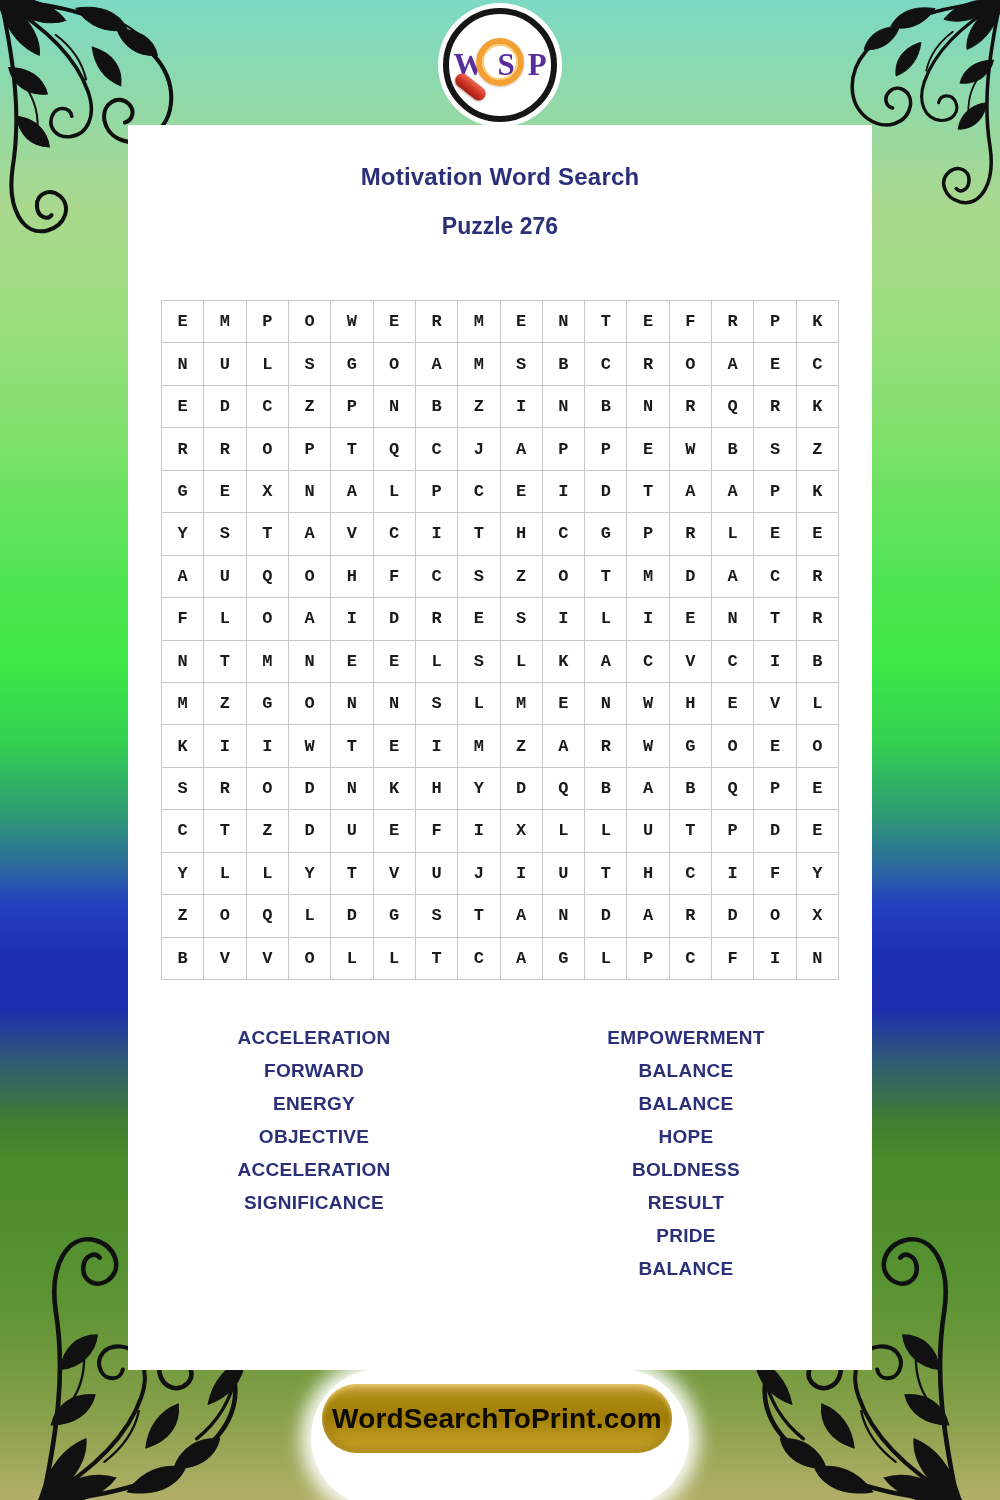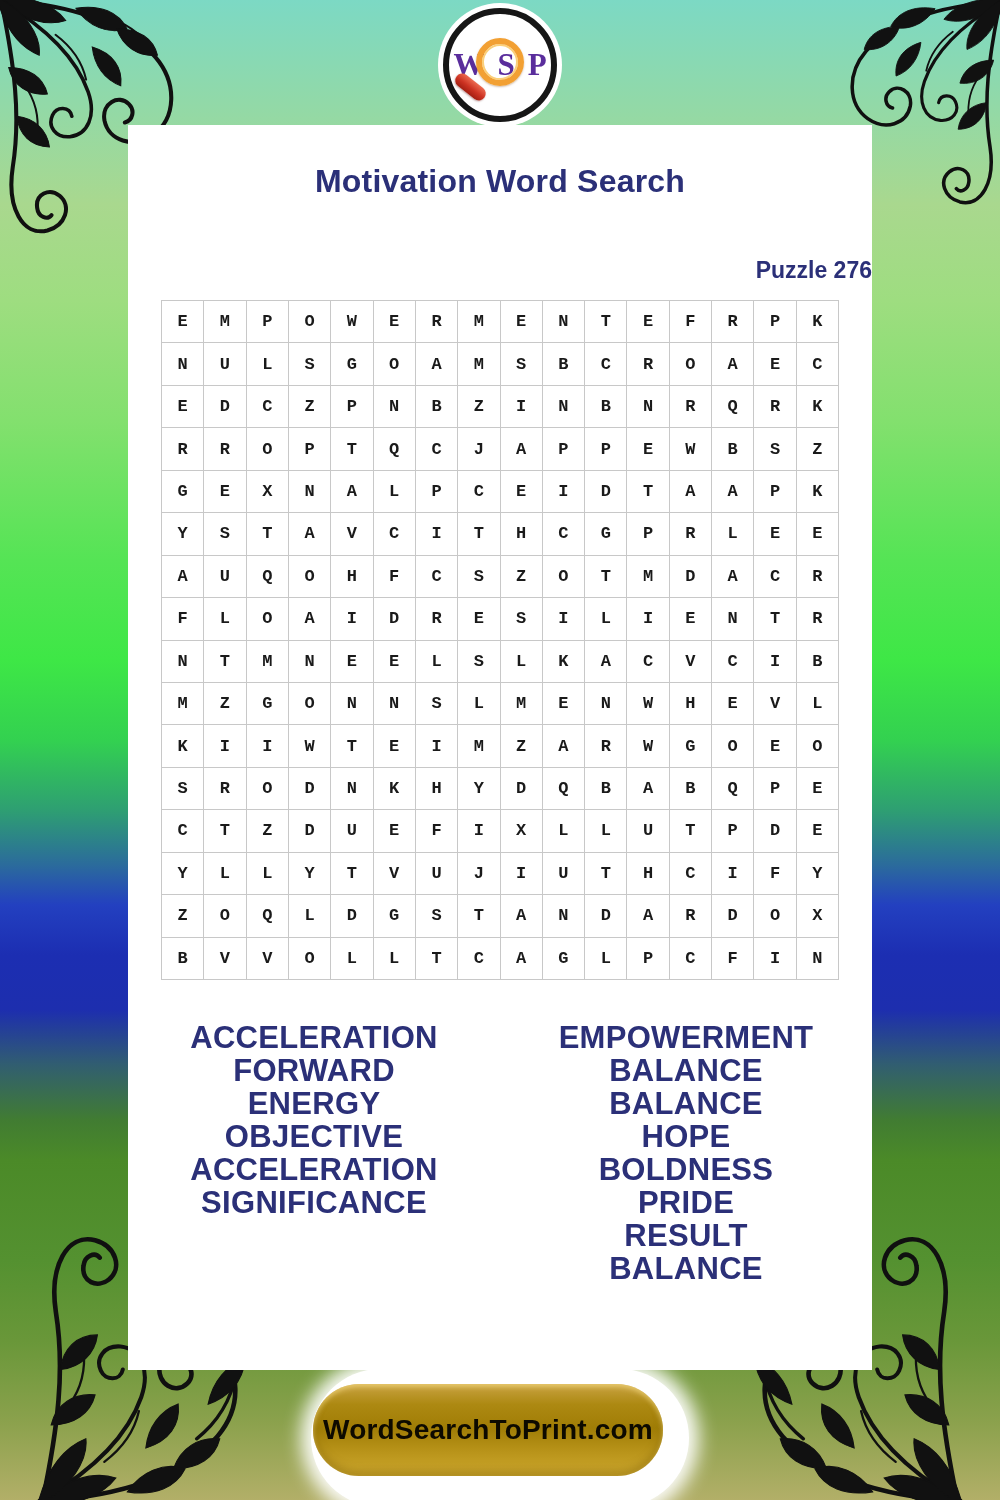--- a/index.html
+++ b/index.html
@@ -41,40 +41,40 @@
     font-family:"Liberation Serif",serif;font-weight:700;font-size:31px;color:#5a2d9c;}
   .magnifier{position:absolute;left:50%;top:50%;width:36px;height:36px;transform:translate(-50%,-56%);
     border:6px solid #f2a033;border-radius:50%;
     box-shadow:inset 0 0 0 2px #fbd07a,0 1px 2px rgba(120,60,0,.35);}
   .handle{position:absolute;left:15px;top:77px;width:35px;height:14px;border-radius:8px;
     background:linear-gradient(180deg,#ec6a50 0%,#cc3222 55%,#a31f12 100%);
     transform:rotate(38deg);box-shadow:0 1px 2px rgba(80,0,0,.4);}
   
   .card{position:absolute;left:128px;top:125px;width:744px;height:1245px;background:#ffffff;z-index:2;}
   .title{position:absolute;top:38px;left:0;width:100%;text-align:center;
-    font-size:32px;font-weight:700;color:#2b3078;letter-spacing:.2px;}
-  .subtitle{position:absolute;top:88px;left:0;width:100%;text-align:right;
-    font-size:23px;font-weight:700;color:#2b3078;margin-top:44px;}
+    font-size:24px;font-weight:700;color:#2b3078;letter-spacing:.2px;}
+  .subtitle{position:absolute;top:88px;left:0;width:100%;text-align:center;
+    font-size:23px;font-weight:700;color:#2b3078;}
   
   .grid{position:absolute;left:33px;top:175px;width:678px;height:680px;
     display:grid;grid-template-columns:repeat(16,1fr);grid-template-rows:repeat(16,1fr);
     border-top:1px solid #c8c8c8;border-left:1px solid #c8c8c8;box-sizing:border-box;background:#fff;}
   .cell{border-right:1px solid #c8c8c8;border-bottom:1px solid #c8c8c8;
     display:flex;align-items:center;justify-content:center;
     font-family:"Liberation Mono",monospace;font-weight:700;font-size:17px;color:#1a1a1a;}
   
   .words{position:absolute;top:896px;width:372px;text-align:center;}
   .words-left{left:0;}
   .words-right{left:372px;}
-  .word{font-size:31px;font-weight:700;color:#2b3078;line-height:33px;letter-spacing:.3px;}
+  .word{font-size:19px;font-weight:700;color:#2b3078;line-height:33px;letter-spacing:.3px;}
   
   .btn-glow{position:absolute;left:50%;top:1369px;transform:translateX(-50%);
     width:378px;height:138px;background:#ffffff;border-radius:70px;
     box-shadow:0 0 18px 10px rgba(255,255,255,.95);z-index:4;}
-  .btn{position:absolute;left:2px;top:15px;width:350px;height:92px;border-radius:46px;
+  .btn{position:absolute;left:11px;top:15px;width:350px;height:69px;border-radius:46px;
     background:linear-gradient(180deg,#c9a343 0%,#ad8912 22%,#a07d06 48%,#b9941a 74%,#cda82e 100%);
     box-shadow:inset 0 3px 5px rgba(255,228,140,.6),inset 0 -5px 9px rgba(110,80,0,.35);
     display:flex;align-items:center;justify-content:center;cursor:pointer;}
   .btn span{font-size:28px;font-weight:700;color:#0d0a00;letter-spacing:.2px;}
 </style>
 </head>
 <body>
 
 <div class="page">
 
@@ -440,22 +440,22 @@
         <div class="word">OBJECTIVE</div>
         <div class="word">ACCELERATION</div>
         <div class="word">SIGNIFICANCE</div>
       </div>
     <div class="words words-right">
         <div class="word">EMPOWERMENT</div>
         <div class="word">BALANCE</div>
         <div class="word">BALANCE</div>
         <div class="word">HOPE</div>
         <div class="word">BOLDNESS</div>
+        <div class="word">RESULT</div>
         <div class="word">PRIDE</div>
-        <div class="word">RESULT</div>
         <div class="word">BALANCE</div>
       </div>
   </div>
 
   <div class="btn-glow">
     <div class="btn">
       <span>WordSearchToPrint.com</span>
     </div>
   </div>
 

